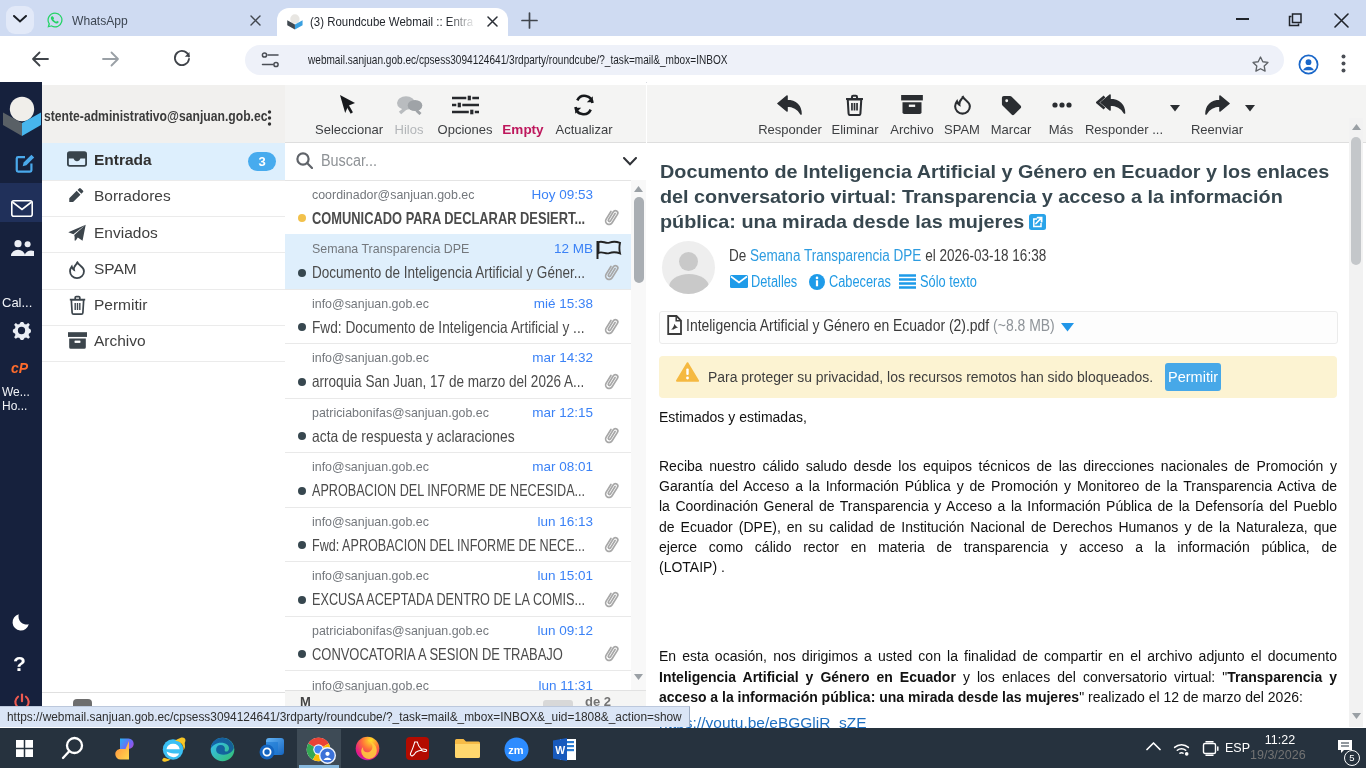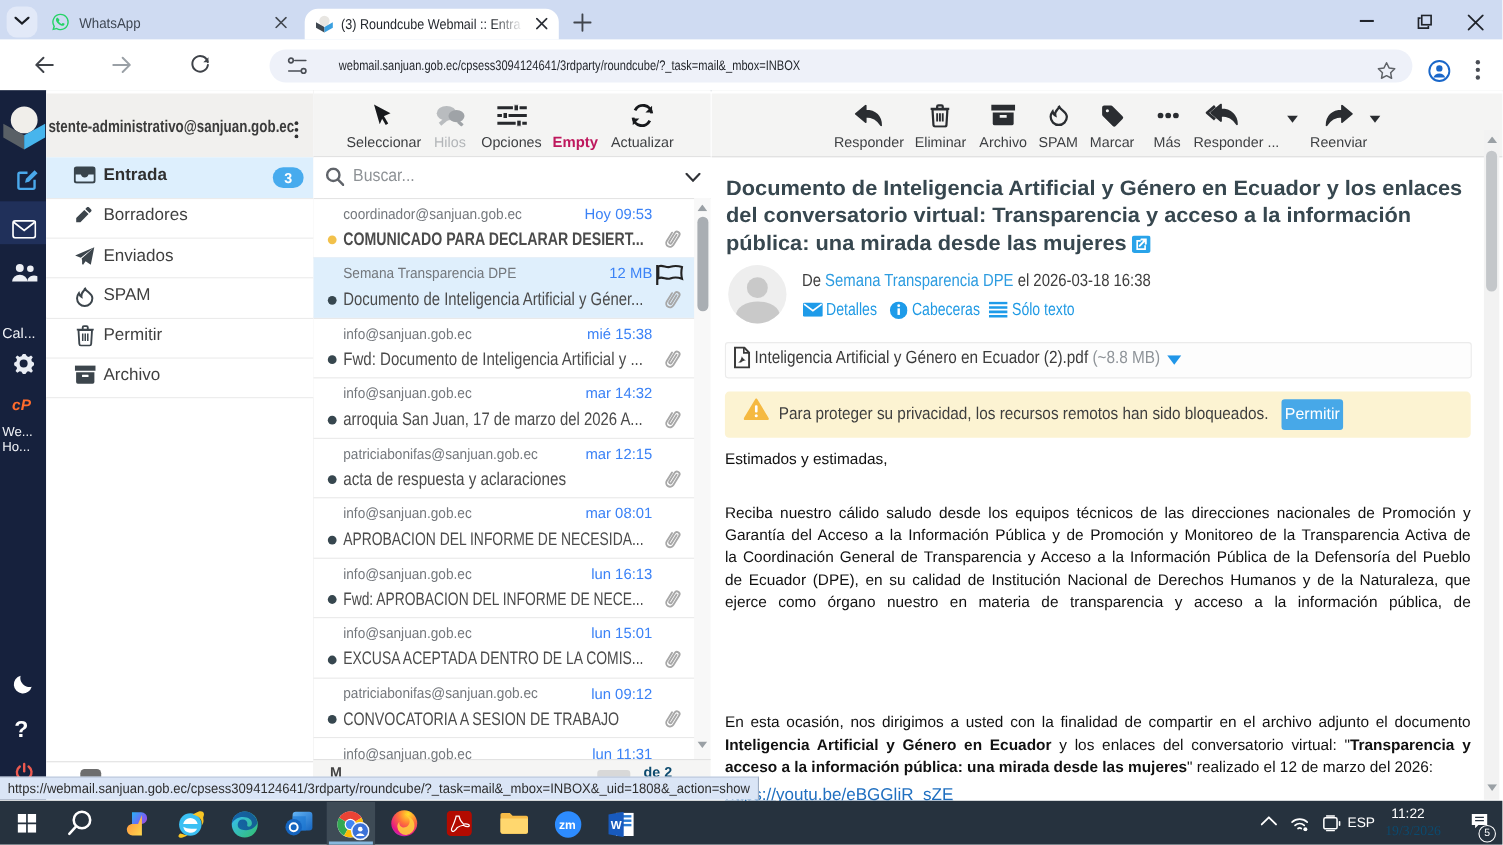--- a/index.html
+++ b/index.html
@@ -255,21 +255,21 @@
 <svg class="abs" style="left:634px;top:186px" width="9" height="6" viewBox="0 0 9 6">
     <path d="M0 6l4.5-6L9 6z" fill="#9aa0a5"></path>
   </svg>
 <div class="abs" style="left:633.5px;top:197px;width:10px;height:86px;background:#a9aeb3;border-radius:5px;"></div>
 <svg class="abs" style="left:634px;top:674px" width="9" height="6" viewBox="0 0 9 6">
     <path d="M0 0l4.5 6L9 0z" fill="#9aa0a5"></path>
   </svg>
 <div class="abs" style="left:285px;top:690px;width:361px;height:20px;background:#f5f5f4;border-top:1px solid #e2e2e2;"></div>
 <div class="abs" style="left:300px;top:694px;font-size:13px;font-weight:700;color:#444;">M</div>
 <div class="abs" style="left:543px;top:700px;width:30px;height:10px;background:#d8d8d8;border-radius:3px 3px 0 0;"></div>
-<div class="abs" style="left:585px;top:694px;font-size:13px;font-weight:700;color:#0c4a6e;">de 2</div>
+<div class="abs" style="left:585px;top:694px;font-size:13px;font-weight:700;color:#737373;">de 2</div>
 <div class="abs mrow" style="top:179.5px;height:54.5px;">
 <div class="msender">coordinador@sanjuan.gob.ec</div>
     <div class="mdate">Hoy 09:53</div>
 <div class="mdot" style="top:34.5px;background:#f2c14b;"></div>
 <div class="msubj" style="font-weight:700;transform:scaleX(0.78);">COMUNICADO PARA DECLARAR DESIERT...</div>
 </div>
 <svg class="abs" style="left:602px;top:208px" width="18" height="21" viewBox="0 0 18 21">
     <g transform="rotate(32 9 10)">
       <path d="M5.5 4.5v9a3.5 3.5 0 0 0 7 0v-10a2.4 2.4 0 0 0-4.8 0v9.2a1.2 1.2 0 0 0 2.4 0V4" fill="none" stroke="#a7a7a7" stroke-width="1.7" stroke-linecap="round"></path>
     </g>
@@ -482,21 +482,22 @@
 <svg class="abs" style="left:1352px;top:713px" width="9" height="6" viewBox="0 0 9 6">
     <path d="M0 0l4.5 6L9 0z" fill="#9aa0a5"></path>
   </svg>
 
 <div class="abs" style="left:659px;top:409px;font-size:14px;color:#111;">Estimados y estimadas,</div>
 <div class="abs" style="left:659px;top:456px;width:678px;font-size:14px;color:#111;line-height:20.2px;">
 <div style="text-align:justify;text-align-last:justify;">Reciba nuestro cálido saludo desde los equipos técnicos de las direcciones nacionales de Promoción y</div>
 <div style="text-align:justify;text-align-last:justify;">Garantía del Acceso a la Información Pública y de Promoción y Monitoreo de la Transparencia Activa de</div>
 <div style="text-align:justify;text-align-last:justify;">la Coordinación General de Transparencia y Acceso a la Información Pública de la Defensoría del Pueblo</div>
 <div style="text-align:justify;text-align-last:justify;">de Ecuador (DPE), en su calidad de Institución Nacional de Derechos Humanos y de la Naturaleza, que</div>
-<div style="text-align:justify;text-align-last:justify;">ejerce como órgano nuestro en materia de transparencia y acceso a la información pública, de</div>
+<div style="text-align:justify;text-align-last:justify;">ejerce como cálido rector en materia de transparencia y acceso a la información pública, de</div>
+<div>(LOTAIP) .</div>
 </div>
 <div class="abs" style="left:659px;top:646px;width:678px;font-size:14px;color:#111;line-height:20.7px;">
 <div style="text-align:justify;text-align-last:justify;">En esta ocasión, nos dirigimos a usted con la finalidad de compartir en el archivo adjunto el documento</div>
 <div style="text-align:justify;text-align-last:justify;"><b>Inteligencia Artificial y Género en Ecuador</b> y los enlaces del conversatorio virtual: "<b>Transparencia y</b></div>
 <div><b>acceso a la información pública: una mirada desde las mujeres</b>" realizado el 12 de marzo del 2026:</div>
 </div>
 <div class="abs" style="left:659px;top:714px;font-size:15.5px;color:#1f6fc0;text-decoration:underline;">https://youtu.be/eBGGliR_sZE</div>
 
 <div class="abs statusbar"><span>https://webmail.sanjuan.gob.ec/cpsess3094124641/3rdparty/roundcube/?_task=mail&amp;_mbox=INBOX&amp;_uid=1808&amp;_action=show</span></div>
 <div class="abs taskbar"></div>
@@ -609,18 +610,18 @@
     <path d="M2.6 6.4a10 10 0 0 1 13.8 0M5.3 9.3a6.2 6.2 0 0 1 8.4 0M8 12.2a2.6 2.6 0 0 1 3 0" stroke="#fff" stroke-width="1.5" fill="none" stroke-linecap="round"></path>
     <circle cx="14.7" cy="12.9" r="1.8" fill="#fff"></circle>
   </svg>
 <svg class="abs" style="left:1202px;top:741px" width="17" height="15" viewBox="0 0 17 15">
     <rect x="1.5" y="2.5" width="12" height="10" rx="1.5" fill="none" stroke="#fff" stroke-width="1.4"></rect>
     <path d="M4 .8h7M4 14.2h7" stroke="#fff" stroke-width="1.4" stroke-linecap="round"></path>
     <path d="M15.8 6v3.2" stroke="#fff" stroke-width="1.5" stroke-linecap="round"></path>
   </svg>
 <div class="abs" style="left:1225px;top:741px;font-size:12.5px;color:#fff;">ESP</div>
 <div class="abs" style="left:1250px;top:733px;width:60px;text-align:center;font-size:12.5px;color:#fff;">11:22</div>
-<div class="abs" style="left:1250px;top:748px;width:60px;text-align:right;font-size:12.5px;color:#0c4a6e;font-family:Liberation Serif, serif;">19/3/2026</div>
+<div class="abs" style="left:1250px;top:748px;width:60px;text-align:left;font-size:12.5px;color:#737373;">19/3/2026</div>
 <svg class="abs" style="left:1337px;top:739px" width="16" height="14" viewBox="0 0 16 14">
     <path d="M1 1h14v10H7l-3 3v-3H1z" fill="#fff"></path>
     <path d="M4 4h8M4 7h8" stroke="#26323e" stroke-width="1.2"></path>
   </svg>
 <div class="abs" style="left:1344px;top:750px;width:14px;height:14px;border-radius:50%;background:#26323e;border:1.4px solid #fff;color:#fff;font-size:9.5px;text-align:center;line-height:14px;">5</div>
 
 </body></html>

